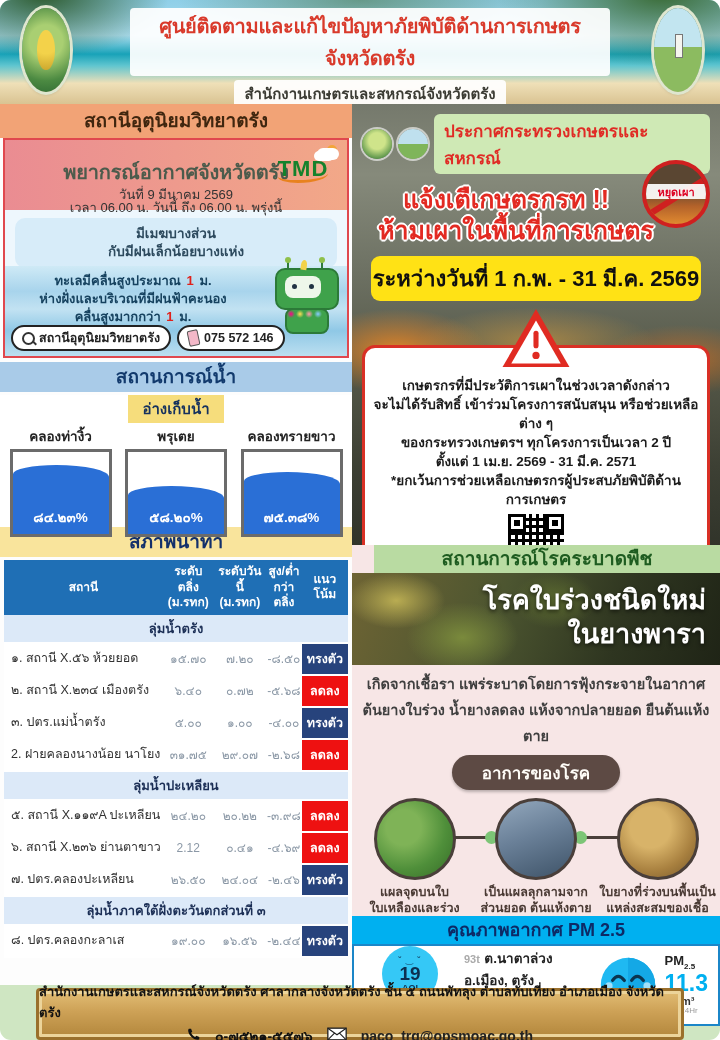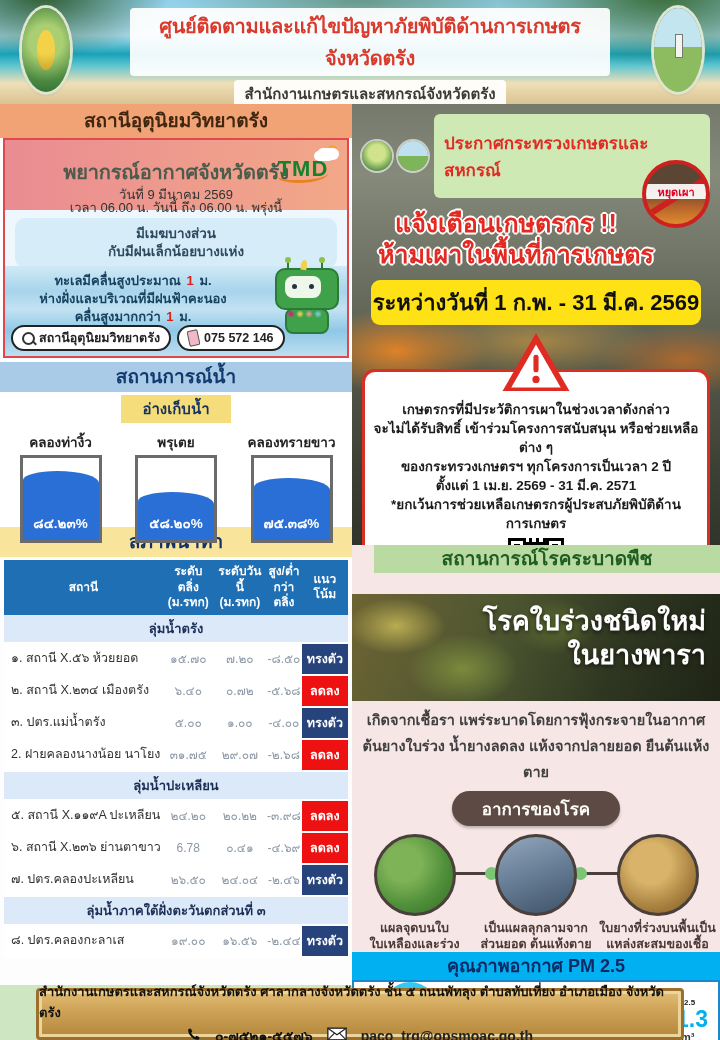--- a/index.html
+++ b/index.html
@@ -1,17 +1,17 @@
 <!DOCTYPE html>
 <html><head>
 <meta charset="utf-8">
 <style>
   html,body{margin:0;padding:0;}
   body{font-family:"Liberation Sans","DejaVu Sans",sans-serif;}
-  #page{position:relative;width:720px;height:1040px;background:#cfe6c2;overflow:hidden;}
+  #page{position:relative;width:720px;height:1040px;background:#cfe6c2;overflow:hidden;border-radius:11px;}
 
   
   #header{position:absolute;left:0;top:0;width:720px;height:104px;
     background:
       radial-gradient(ellipse 180px 90px at 6% -5%, #2e5b2e 0%, rgba(46,91,46,0) 70%),
       radial-gradient(ellipse 230px 100px at 92% -5%, #3a6b35 0%, rgba(58,107,53,0) 72%),
       radial-gradient(ellipse 260px 60px at 50% 0%, rgba(70,110,60,.55), rgba(70,110,60,0) 70%),
       linear-gradient(180deg,#8fcfe8 0%,#aadcee 34%,#18a2b8 52%,#5fc5cf 63%,#efe0b8 80%,#d9c392 100%);}
   .emblem{position:absolute;top:8px;width:48px;height:84px;border-radius:50%;box-shadow:0 0 0 3px #dfe6cf,0 1px 4px rgba(0,0,0,.4);}
   #emblem-left{left:22px;background:radial-gradient(circle at 50% 40%, #a9cf72 0 30%, #4c8a42 70%, #2f6b33 100%);}
@@ -61,25 +61,25 @@
     background:radial-gradient(circle 3px at 4px 4px,#f08,transparent 4px),radial-gradient(circle 3px at 13px 4px,#fd5,transparent 4px),radial-gradient(circle 3px at 22px 4px,#f9a,transparent 4px),radial-gradient(circle 3px at 31px 4px,#8cf,transparent 4px);}
   #pill-row{position:absolute;left:6px;bottom:5px;display:flex;gap:6px;}
   .pill{height:22px;border:2px solid #222;border-radius:13px;background:#fff;display:flex;align-items:center;padding:0 9px;font-size:12.5px;font-weight:800;color:#222;}
   .mag-icon{width:9px;height:9px;border:2px solid #333;border-radius:50%;position:relative;margin-right:4px;}
   .mag-icon::after{content:"";position:absolute;left:8px;top:8px;width:5px;height:2px;background:#333;transform:rotate(45deg);}
   .phone-icon{width:9px;height:14px;background:#f3b8c8;border:1.5px solid #555;border-radius:2px;margin-right:5px;transform:rotate(-12deg);}
 
   
   #water-band{margin-top:4px;height:30px;line-height:30px;background:#a9cbe8;text-align:center;font-size:19px;font-weight:800;color:#123a6d;}
   #reservoir-area{height:132px;position:relative;background:#fff;}
-  #reservoir-chip{width:110px;margin:3px auto 8px;background:#f6dd7c;text-align:center;font-size:15px;font-weight:800;color:#15315e;padding:2px 0;}
+  #reservoir-chip{width:96px;margin:3px auto 2px;background:#f6dd7c;text-align:center;font-size:15px;font-weight:800;color:#15315e;padding:2px 0;}
   #tanks-row{display:flex;justify-content:space-evenly;align-items:flex-end;}
   .tank-block{width:110px;text-align:center;}
   .tank-name{font-size:13.5px;font-weight:800;color:#222;margin-bottom:2px;}
-  .tank{position:relative;width:76px;height:82px;margin:0 auto;border:3px solid #6b6b6b;background:#fff;overflow:hidden;}
+  .tank{position:relative;width:76px;height:82px;margin:0 auto;border:3px solid #6b6b6b;background:#fff;overflow:hidden;padding-left:20px;}
   .tank-fill{position:absolute;left:0;right:0;bottom:0;background:#2a6fd6;border-radius:45% 55% 0 0/9px 12px 0 0;}
   .tank-pct{position:absolute;left:0;right:0;bottom:6px;color:#fff;font-size:13.5px;font-weight:800;}
 
   
   #flow-band{height:30px;line-height:30px;background:#f9e49c;text-align:center;font-size:19px;font-weight:800;color:#13306b;}
   #flow-table{width:344px;margin:3px 4px 0;border-collapse:collapse;background:#fff;}
   #flow-table th{background:#1f6fb5;color:#fff;font-size:12px;font-weight:700;padding:4px 1px;vertical-align:middle;line-height:1.3;}
   #flow-table .group-row td{background:#dce9f8;color:#1b2e55;font-weight:800;font-size:13px;text-align:center;padding:3px;}
   #flow-table td{border-bottom:2px solid #fff;}
   #flow-table .st{font-size:12.5px;color:#333;text-align:left;padding:5px 2px 5px 7px;line-height:1.35;}
@@ -91,21 +91,21 @@
   #announce{position:relative;height:441px;overflow:hidden;
     background:
       radial-gradient(ellipse 130px 60px at 12% 56%, rgba(255,140,30,.8), rgba(255,140,30,0) 70%),
       radial-gradient(ellipse 170px 50px at 50% 54%, rgba(255,180,60,.45), rgba(255,180,60,0) 70%),
       radial-gradient(ellipse 120px 50px at 90% 58%, rgba(255,120,20,.5), rgba(255,120,20,0) 70%),
       linear-gradient(180deg,#75796c 0%,#868a7b 16%,#6d7163 38%,#555848 60%,#3d4034 82%,#31342a 100%);}
   #announce-top{display:flex;align-items:center;gap:6px;margin:10px 10px 0;}
   .mini-logo{width:30px;height:30px;border-radius:50%;flex:0 0 auto;box-shadow:0 0 0 2px rgba(255,255,255,.6);}
   #mini-logo-1{background:radial-gradient(circle at 50% 40%, #cfe48a 0 35%, #4c8a42 80%);}
   #mini-logo-2{background:linear-gradient(180deg,#bfe0ee 0 50%,#7fb55a 50% 100%);}
-  #ministry-pill{background:#cfe9b5;border-radius:6px;padding:15px 10px;font-size:17px;font-weight:800;color:#e02b25;}
+  #ministry-pill{background:#cfe9b5;border-radius:6px;padding:3px 10px;font-size:17px;font-weight:800;color:#e02b25;}
   .warn-line{text-align:center;font-size:25px;font-weight:800;color:#e22a22;line-height:31px;
     text-shadow:-2px 0 0 #fff,2px 0 0 #fff,0 -2px 0 #fff,0 2px 0 #fff,-1px -1px 0 #fff,1px 1px 0 #fff,-1px 1px 0 #fff,1px -1px 0 #fff;}
   #warn1{margin-top:10px;margin-right:60px;}
   #warn2{margin-right:40px;}
   #stop-badge{position:absolute;right:10px;top:56px;width:60px;height:60px;border-radius:50%;border:4px solid #cf2020;overflow:hidden;
     background:linear-gradient(180deg,#5a4632 0 40%,#b3622a 70%,#e08a30 100%);}
   #stop-badge .slash{position:absolute;left:-8px;top:26px;width:90px;height:6px;background:#cf2020;transform:rotate(-32deg);}
   #stop-badge .band{position:absolute;left:0;right:0;top:20px;height:15px;background:rgba(255,255,255,.92);display:flex;align-items:center;justify-content:center;font-size:11px;font-weight:800;color:#d02;}
   #period-banner{width:330px;margin:10px auto 0;background:#ffe215;border-radius:9px;padding:5px 0;text-align:center;font-size:22px;font-weight:800;color:#101010;}
   #notice-box{position:relative;margin:44px 10px 0;background:#fff;border:3px solid #d93025;border-radius:13px;padding:28px 6px 6px;}
@@ -113,26 +113,26 @@
   .notice-line{margin:0;text-align:center;font-size:13.5px;font-weight:800;color:#1c1c1c;line-height:19px;}
   #qr{position:relative;width:56px;height:56px;margin:5px auto 2px;background:#fff;
     background-image:repeating-linear-gradient(0deg,#000 0 3px,transparent 3px 7px),repeating-linear-gradient(90deg,#000 0 3px,transparent 3px 7px);
     background-size:100% 100%;outline:2px solid #fff;}
   #qr .finder{position:absolute;width:12px;height:12px;background:#fff;border:3px solid #000;}
   #qr .f1{left:0;top:0;}#qr .f2{right:0;top:0;}
   #qr .finder::after{content:"";position:absolute;left:3px;top:3px;width:6px;height:6px;background:#000;}
 
   
   #disease-band{height:28px;line-height:28px;background:#b9dba2;text-align:center;font-size:19px;font-weight:800;color:#1e5c20;margin-left:22px;}
-  #disease-photo{height:107px;position:relative;
+  #disease-photo{height:92px;position:relative;
     background:
       radial-gradient(ellipse 70px 40px at 12% 30%, #b9ac52, rgba(185,172,82,0) 70%),
       radial-gradient(ellipse 80px 50px at 30% 70%, #7a8a3c, rgba(122,138,60,0) 70%),
       radial-gradient(ellipse 60px 40px at 55% 30%, #5c6b30, rgba(92,107,48,0) 70%),
-      linear-gradient(110deg,#6e6434 0%,#4c5530 40%,#2e3520 72%,#1f2416 100%); margin-top: 21px;}
+      linear-gradient(110deg,#6e6434 0%,#4c5530 40%,#2e3520 72%,#1f2416 100%);}
   .disease-title{position:absolute;right:14px;text-align:right;font-size:27px;font-weight:800;color:#fff;text-shadow:0 2px 4px rgba(0,0,0,.6);line-height:30px;}
   #disease-t1{top:12px;}
   #disease-t2{top:46px;}
   #disease-body{padding-top:6px;}
   .disease-desc{text-align:center;font-size:14.5px;font-weight:800;color:#3f3f3f;line-height:26px;}
   #symptom-pill{width:168px;margin:6px auto 0;background:#5d4a44;color:#fffdf8;border-radius:18px;text-align:center;font-size:17px;font-weight:800;padding:4px 0;box-shadow:0 2px 3px rgba(0,0,0,.25);}
   #symptoms-row{position:relative;margin-top:8px;display:flex;justify-content:space-evenly;}
   #symptom-connector{position:absolute;left:50px;right:50px;top:38px;height:3px;background:#4a3f3a;}
   .conn-dot{position:absolute;top:-5px;width:13px;height:13px;border-radius:50%;background:#7cc576;}
   .conn-dot.d1{left:31%;}.conn-dot.d2{left:64%;}
@@ -342,21 +342,21 @@
             <td class="st" style="width: 150px;">๕. สถานี X.๑๑๙A ปะเหลียน</td>
             <td class="val">๒๔.๒๐</td>
             <td class="val">๒๐.๒๒</td>
             <td class="val">-๓.๙๘</td>
             <td class="trend-cell">
               <div class="trend-badge" style="background: rgb(238, 17, 17);">ลดลง</div>
             </td>
           </tr>
           <tr>
             <td class="st" style="width: 150px;">๖. สถานี X.๒๓๖ ย่านตาขาว</td>
-            <td class="val">6.78</td>
+            <td class="val">2.12</td>
             <td class="val">๐.๔๑</td>
             <td class="val">-๔.๖๙</td>
             <td class="trend-cell">
               <div class="trend-badge" style="background: rgb(238, 17, 17);">ลดลง</div>
             </td>
           </tr>
           <tr>
             <td class="st" style="width: 150px;">๗. ปตร.คลองปะเหลียน</td>
             <td class="val">๒๖.๕๐</td>
             <td class="val">๒๔.๐๔</td>
@@ -381,21 +381,21 @@
     </table>
   </div>
 
   <div id="right-col">
     <div id="announce">
       <div id="announce-top">
         <div class="mini-logo" id="mini-logo-1"></div>
         <div class="mini-logo" id="mini-logo-2"></div>
         <div id="ministry-pill">ประกาศกระทรวงเกษตรและสหกรณ์</div>
       </div>
-      <div class="warn-line" id="warn1">แจ้งเตือนเกษตรกร !!</div>
+      <div class="warn-line" id="warn1">แจ้งเตืเกษตรกรท !!</div>
       <div class="warn-line" id="warn2">ห้ามเผาในพื้นที่การเกษตร</div>
       <div id="stop-badge">
         <div class="slash"></div>
         <div class="band">หยุดเผา</div>
       </div>
       <div id="period-banner">ระหว่างวันที่ 1 ก.พ. - 31 มี.ค. 2569</div>
       <div id="notice-box">
         <svg id="warn-triangle" width="74" height="64" viewBox="0 0 100 88">
           <path d="M50 4 L96 84 L4 84 Z" fill="#e02b22"></path>
           <path d="M50 20 L84 79 L16 79 Z" fill="#fff"></path>

